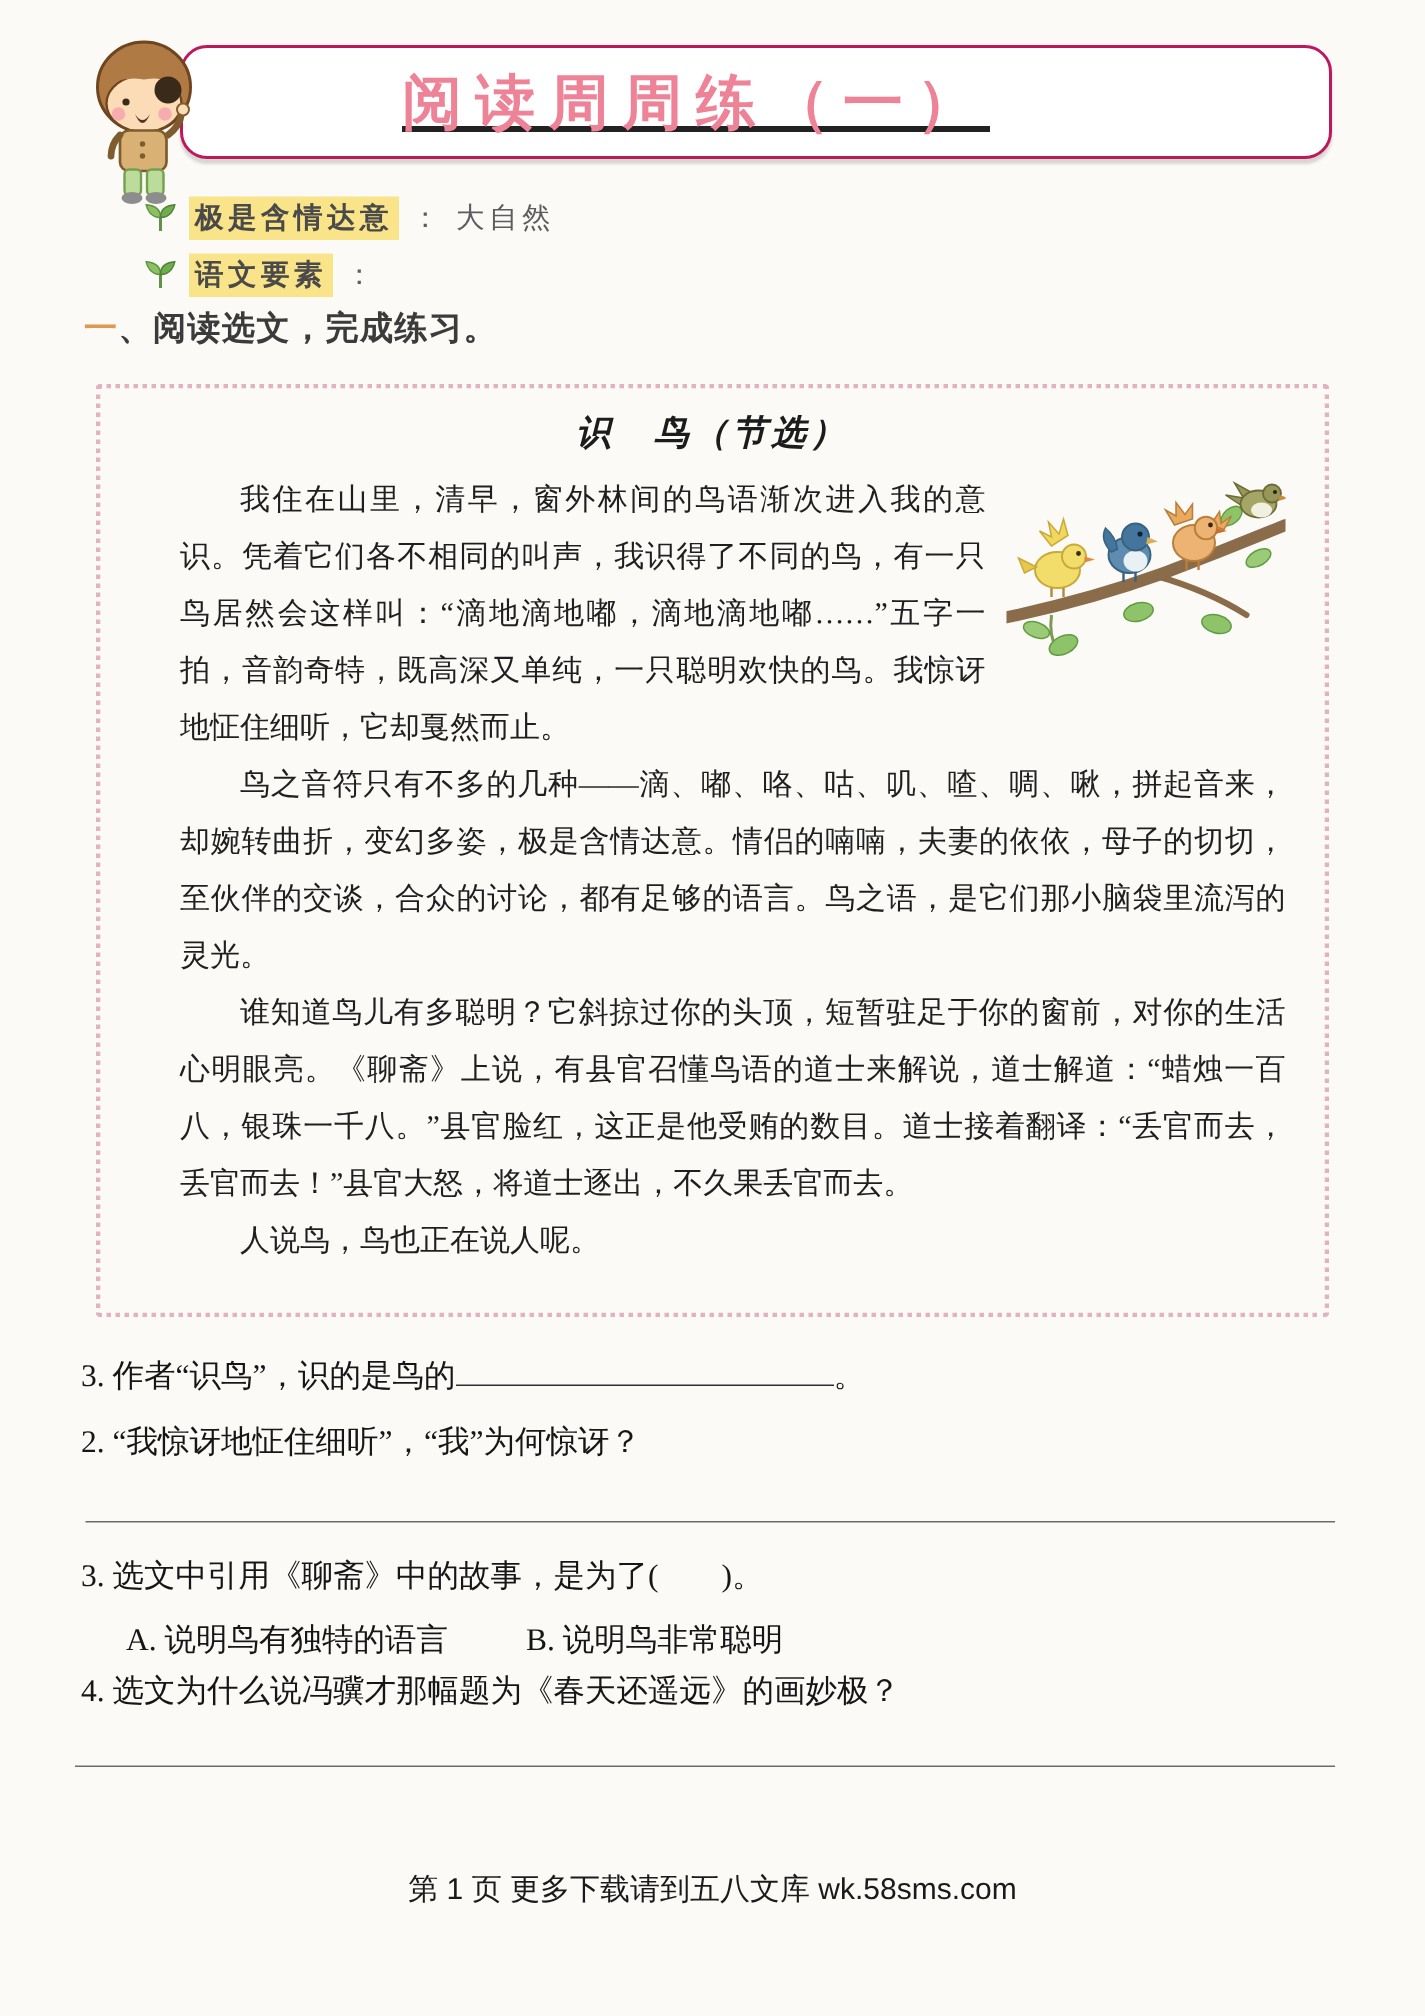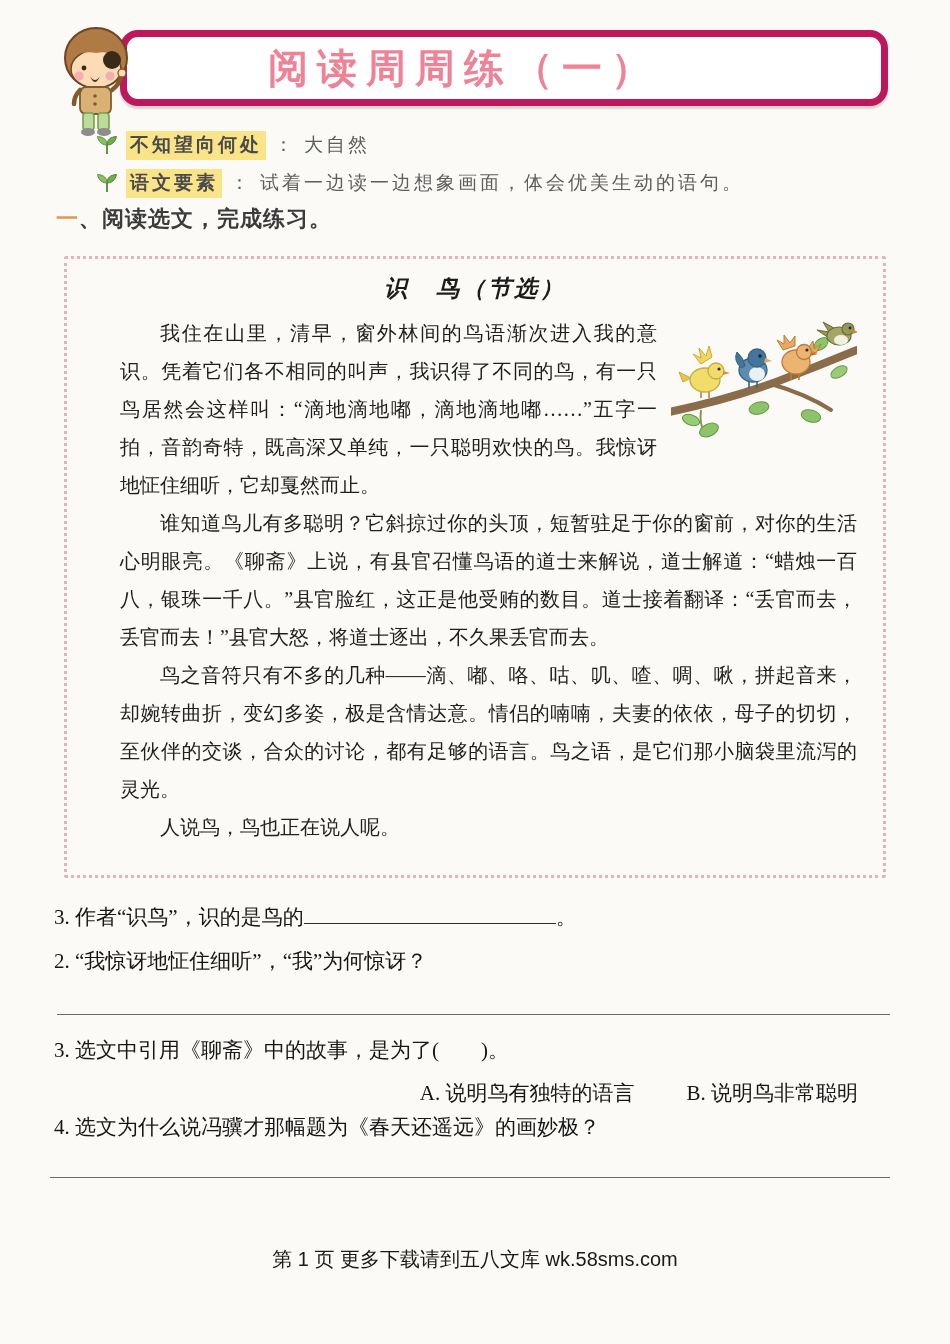--- a/index.html
+++ b/index.html
@@ -8,25 +8,26 @@
     position:relative;
     background:#fbfaf7;
     font-family:"Liberation Sans", sans-serif;
     color:#222;
     overflow:hidden;
   }
   
   .banner {
     position:absolute; left:120px; top:30px; width:768px; height:76px;
     background:#fff;
-    border:7px solid #be185d;
+    border:2px solid #be185d;
     border-radius:18px;
     box-shadow:0 3px 2px rgba(150,145,140,.35);
     display:flex; align-items:center; justify-content:center;
     padding-right:80px;
+    text-decoration:underline;
   }
   .banner-title {
     color:#ee8296;
     font-size:40px; font-weight:bold; letter-spacing:9px;
     font-family:"Liberation Sans", sans-serif;
   }
   .mascot { position:absolute; left:50px; top:20px; width:92px; height:118px; z-index:2; }
 
   
   .info-line {
@@ -127,34 +128,33 @@
 <div class="banner">
   <div class="banner-title">阅读周周练（一）</div>
 </div>
 
 <div class="info-line" style="top:132px;">
   <svg class="sprout" viewBox="0 0 22 20">
     <path d="M11 19 L11 9" stroke="#5f9444" stroke-width="2" fill="none"></path>
     <path d="M11 10 C4 10 2 4 1.5 1.5 C8 2 11 5 11 10 Z" fill="#8cc163" stroke="#5f9444" stroke-width="1"></path>
     <path d="M11 10 C18 10 20 4 20.5 1.5 C14 2 11 5 11 10 Z" fill="#6fae49" stroke="#4e8238" stroke-width="1"></path>
   </svg>
-  <span class="hl">不知望向何处</span>
+  <span class="hl">极是含情达意</span>
   <span class="val">：</span>
   <span class="val">大自然</span>
 </div>
 
 <div class="info-line" style="top:170px;">
   <svg class="sprout" viewBox="0 0 22 20">
     <path d="M11 19 L11 9" stroke="#5f9444" stroke-width="2" fill="none"></path>
     <path d="M11 10 C4 10 2 4 1.5 1.5 C8 2 11 5 11 10 Z" fill="#8cc163" stroke="#5f9444" stroke-width="1"></path>
     <path d="M11 10 C18 10 20 4 20.5 1.5 C14 2 11 5 11 10 Z" fill="#6fae49" stroke="#4e8238" stroke-width="1"></path>
   </svg>
   <span class="hl">语文要素</span>
   <span class="val">：</span>
-  <span class="val">试着一边读一边想象画面，体会优美生动的语句。</span>
 </div>
 
 <div class="section-head">
   <span class="num">一</span><span>、阅读选文，完成练习。</span>
 </div>
 
 <div class="article-box">
   <div class="article-title">识　鸟（节选）</div>
 
   <svg class="birds-illustration" viewBox="0 0 186 122">
@@ -196,41 +196,41 @@
 
     <path d="M158 22 L146 14 L158 16 L152 6 L163 12 Z" fill="#97975a" stroke="#6b6b38" stroke-width="1"></path>
     <ellipse cx="168" cy="20" rx="12" ry="9" fill="#a5a566" stroke="#6b6b38" stroke-width="1.2"></ellipse>
     <ellipse cx="170" cy="24" rx="7" ry="5" fill="#f0efe2"></ellipse>
     <circle cx="177" cy="13" r="6" fill="#97975a" stroke="#6b6b38" stroke-width="1.2"></circle>
     <circle cx="179" cy="12" r="1.4" fill="#26260f"></circle>
     <path d="M182 14 L188 16 L181 18 Z" fill="#c98a3a"></path>
   </svg>
 
   <p class="article-para">我住在山里，清早，窗外林间的鸟语渐次进入我的意识。凭着它们各不相同的叫声，我识得了不同的鸟，有一只鸟居然会这样叫：“滴地滴地嘟，滴地滴地嘟……”五字一拍，音韵奇特，既高深又单纯，一只聪明欢快的鸟。我惊讶地怔住细听，它却戛然而止。</p>
+  <p class="article-para">鸟之音符只有不多的几种——滴、嘟、咯、咕、叽、喳、啁、啾，拼起音来，却婉转曲折，变幻多姿，极是含情达意。情侣的喃喃，夫妻的依依，母子的切切，至伙伴的交谈，合众的讨论，都有足够的语言。鸟之语，是它们那小脑袋里流泻的灵光。</p>
   <p class="article-para">谁知道鸟儿有多聪明？它斜掠过你的头顶，短暂驻足于你的窗前，对你的生活心明眼亮。《聊斋》上说，有县官召懂鸟语的道士来解说，道士解道：“蜡烛一百八，银珠一千八。”县官脸红，这正是他受贿的数目。道士接着翻译：“丢官而去，丢官而去！”县官大怒，将道士逐出，不久果丢官而去。</p>
-  <p class="article-para">鸟之音符只有不多的几种——滴、嘟、咯、咕、叽、喳、啁、啾，拼起音来，却婉转曲折，变幻多姿，极是含情达意。情侣的喃喃，夫妻的依依，母子的切切，至伙伴的交谈，合众的讨论，都有足够的语言。鸟之语，是它们那小脑袋里流泻的灵光。</p>
   <p class="article-para">人说鸟，鸟也正在说人呢。</p>
 
 </div>
 
 <div class="q" style="top:903px;">
   <span>3. 作者“识鸟”，识的是鸟的</span><span class="blank-inline"></span><span>。</span>
 </div>
 
 <div class="q" style="top:947px;">
   <span>2. “我惊讶地怔住细听”，“我”为何惊讶？</span>
 </div>
 
 <div class="answer-line" style="left:57px; top:1014px; width:833px;"></div>
 
 <div class="q" style="top:1036px;">
   <span>3. 选文中引用《聊斋》中的故事，是为了(　　)。</span>
 </div>
 
-<div class="q options" style="left:84px; top:1079px;justify-content:flex-end;">
+<div class="q options" style="left:84px; top:1079px;">
   <span class="opt">A. 说明鸟有独特的语言</span>
   <span class="opt">B. 说明鸟非常聪明</span>
 </div>
 
 <div class="q" style="top:1113px;">
   <span>4. 选文为什么说冯骥才那幅题为《春天还遥远》的画妙极？</span>
 </div>
 
 <div class="answer-line" style="left:50px; top:1177px; width:840px;"></div>
 

